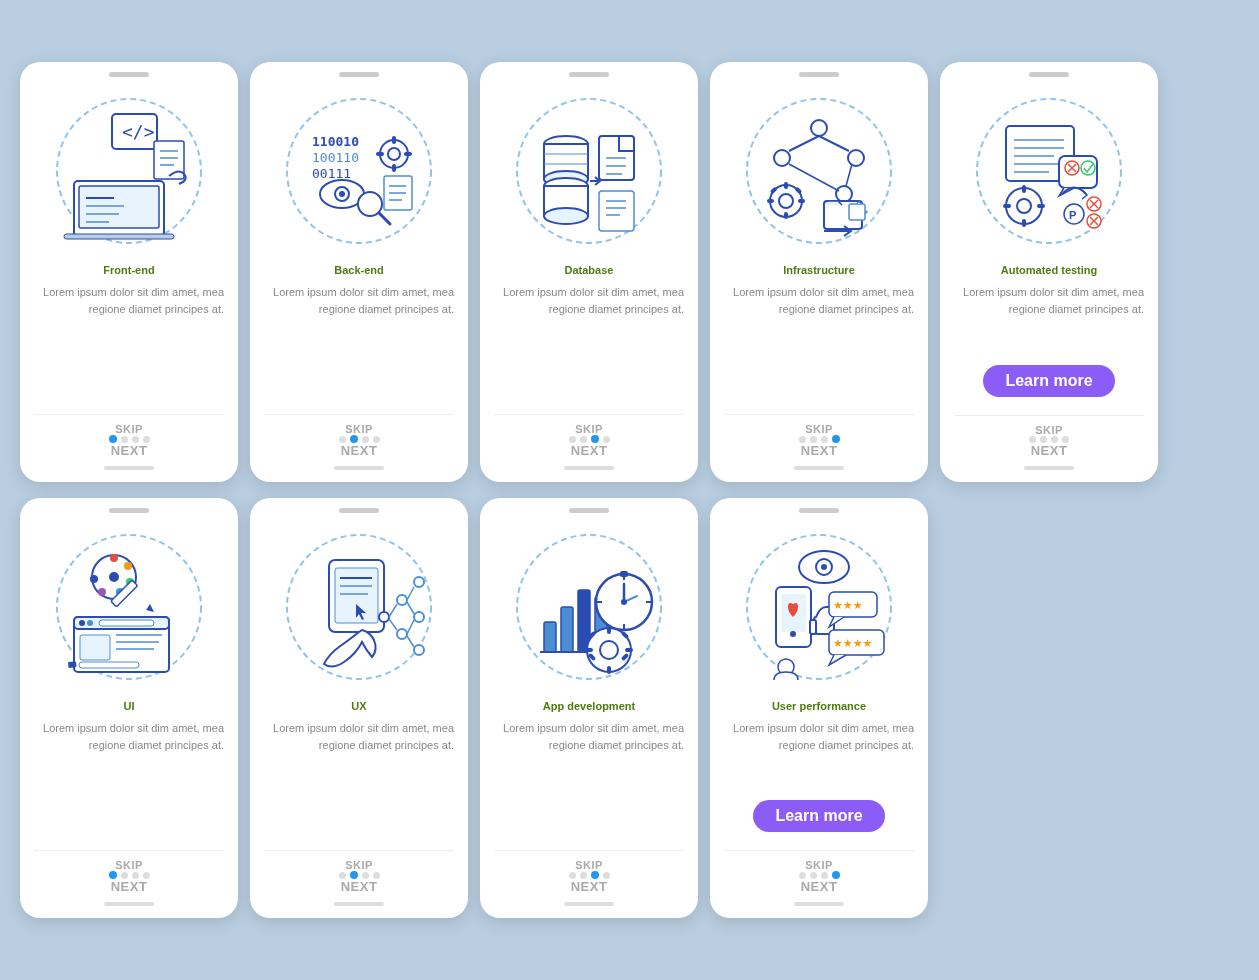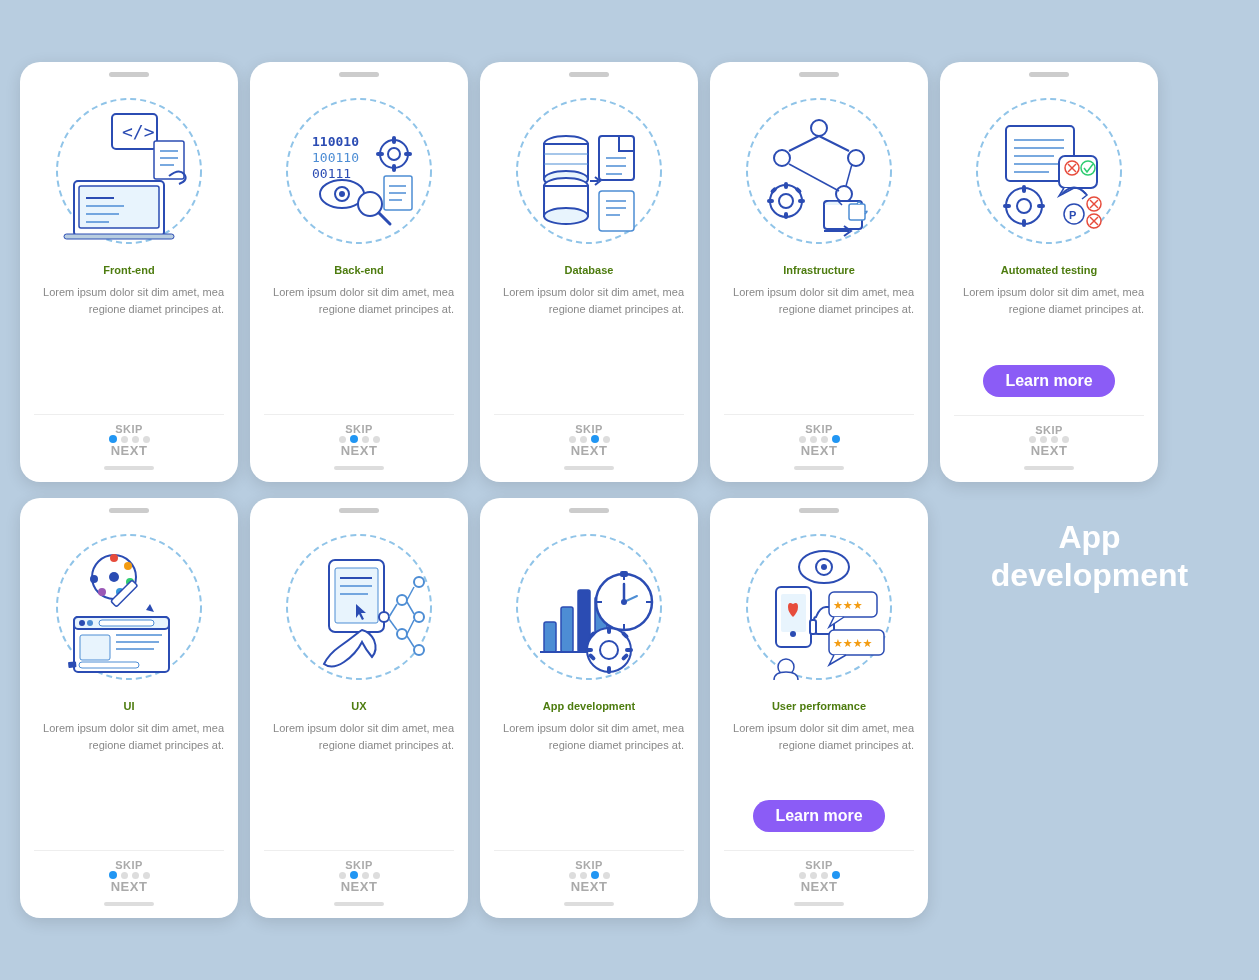--- a/index.html
+++ b/index.html
@@ -573,18 +573,15 @@
           <div class="dot"></div>
           <div class="dot"></div>
           <div class="dot"></div>
           <div class="dot active"></div>
         </div>
         <span class="next-label">NEXT</span>
       </div>
       <div class="scrollbar-indicator"></div>
     </div>
 
-    <div style="flex: 1; display: flex; align-items: center; justify-content: center; min-width: 160px;">
-      <div class="app-dev-label">App<br>development</div>
-    </div>
 
   </div>
 </div>
 
 </body></html>

